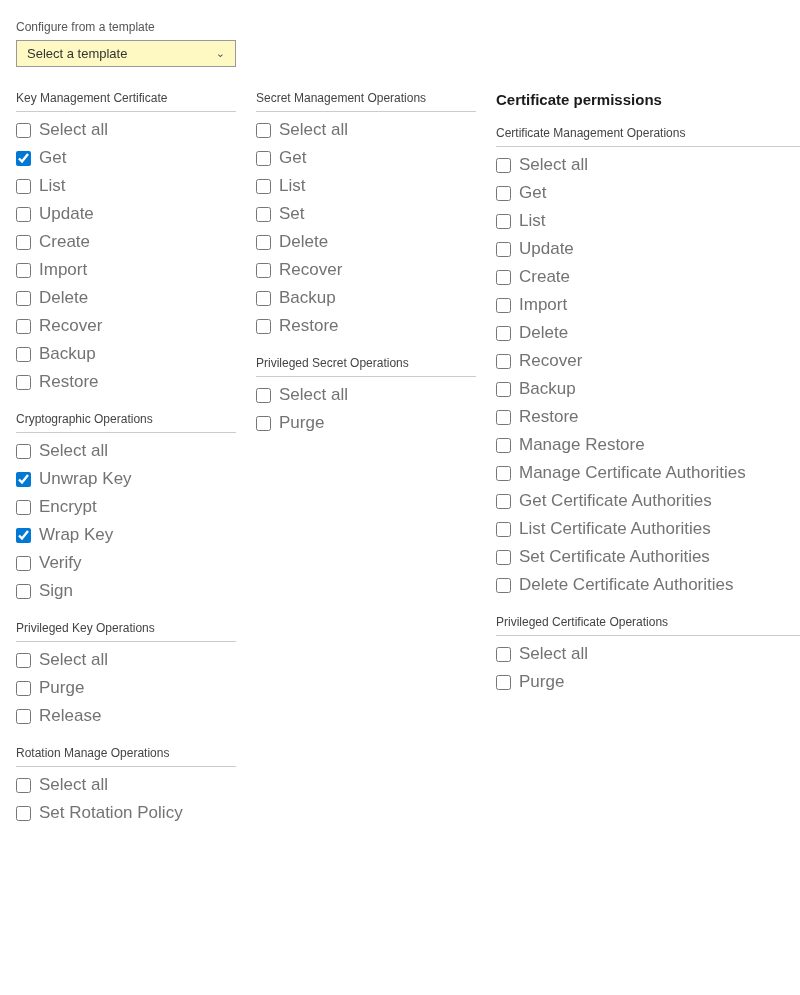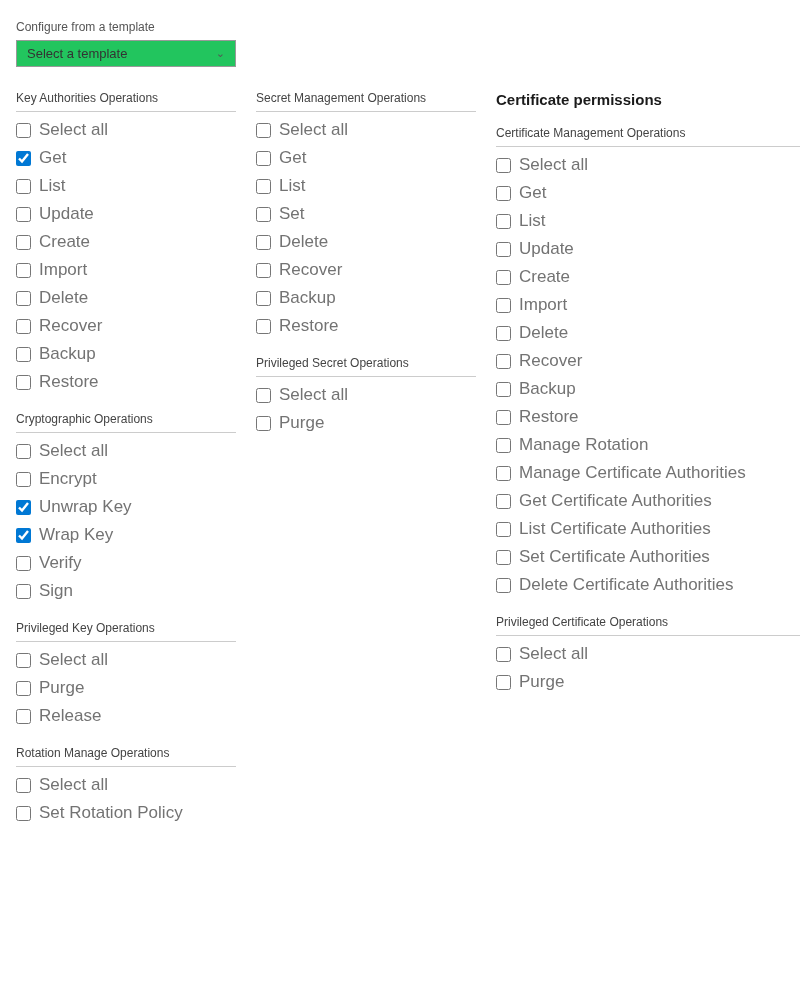--- a/index.html
+++ b/index.html
@@ -19,21 +19,21 @@
     .template-dropdown {
       display: flex;
       align-items: center;
       justify-content: space-between;
       width: 220px;
       border: 1px solid #999;
       padding: 5px 10px;
       font-size: 13px;
       color: #333;
       cursor: pointer;
-      background: #22c55e;
+      background: #fef9c3;
       margin-bottom: 24px;
     }
     .template-dropdown .chevron {
       font-size: 11px;
       color: #555;
     }
     .permissions-grid {
       display: grid;
       grid-template-columns: 220px 220px 320px;
       gap: 0 20px;
@@ -83,21 +83,21 @@
 
 <div class="configure-label">Configure from a template</div>
 <div class="template-dropdown">
   <span>Select a template</span>
   <span class="chevron">⌄</span>
 </div>
 
 <div class="permissions-grid">
 <div class="perm-column">
       <div class="section-group">
-        <div class="section-title">Key Authorities Operations</div>
+        <div class="section-title">Key Management Certificate</div>
         <hr class="divider">
         <div class="checkbox-item">
           <input type="checkbox" style="">
           <label>Select all</label>
         </div>
         <div class="checkbox-item">
           <input type="checkbox" checked="" style="">
           <label>Get</label>
         </div>
         <div class="checkbox-item">
@@ -134,26 +134,26 @@
         </div>
       </div>
       <div class="section-group">
         <div class="section-title">Cryptographic Operations</div>
         <hr class="divider">
         <div class="checkbox-item">
           <input type="checkbox" style="">
           <label>Select all</label>
         </div>
         <div class="checkbox-item">
-          <input type="checkbox" style="">
-          <label>Encrypt</label>
-        </div>
-        <div class="checkbox-item">
           <input type="checkbox" checked="" style="">
           <label>Unwrap Key</label>
+        </div>
+        <div class="checkbox-item">
+          <input type="checkbox" style="">
+          <label>Encrypt</label>
         </div>
         <div class="checkbox-item">
           <input type="checkbox" checked="" style="">
           <label>Wrap Key</label>
         </div>
         <div class="checkbox-item">
           <input type="checkbox" style="">
           <label>Verify</label>
         </div>
         <div class="checkbox-item">
@@ -280,21 +280,21 @@
         <div class="checkbox-item">
           <input type="checkbox" style="">
           <label>Backup</label>
         </div>
         <div class="checkbox-item">
           <input type="checkbox" style="">
           <label>Restore</label>
         </div>
         <div class="checkbox-item">
           <input type="checkbox" style="">
-          <label>Manage Rotation</label>
+          <label>Manage Restore</label>
         </div>
         <div class="checkbox-item">
           <input type="checkbox" style="">
           <label>Manage Certificate Authorities</label>
         </div>
         <div class="checkbox-item">
           <input type="checkbox" style="">
           <label>Get Certificate Authorities</label>
         </div>
         <div class="checkbox-item">

